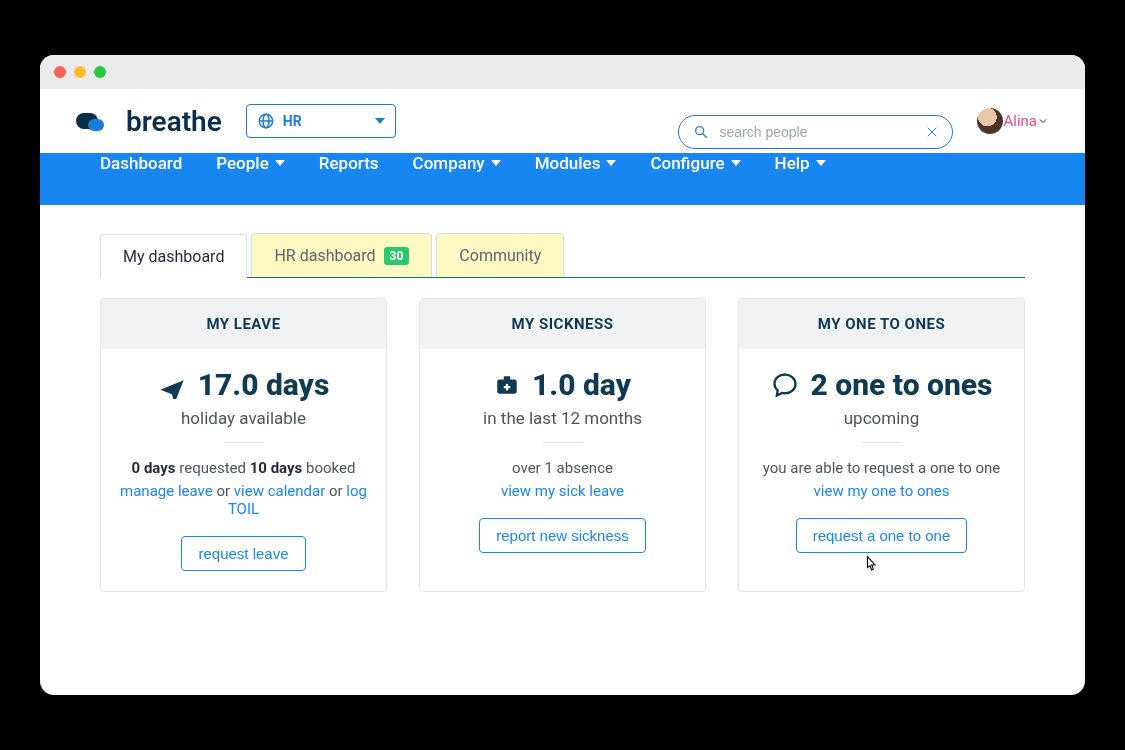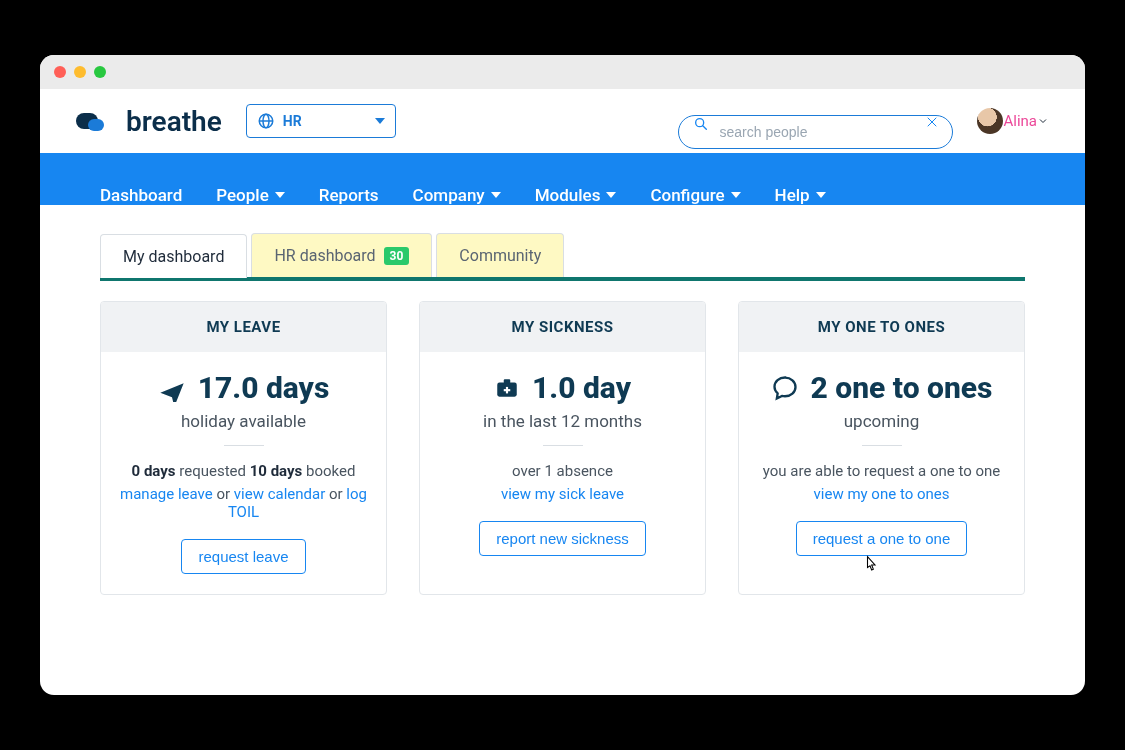--- a/index.html
+++ b/index.html
@@ -93,20 +93,21 @@
   }
 
   .spacer { flex: 1; }
 
   .search {
     width: 275px;
     height: 34px;
     border: 1.5px solid #1b7bd8;
     border-radius: 17px;
     display: flex;
+    align-items: center;
     padding: 0 14px;
     gap: 10px;
     margin-top: 22px;
   }
   .search input {
     flex:1;
     border:none;
     outline:none;
     font-size: 14px;
     color:#333;
@@ -121,21 +122,21 @@
   }
   .avatar {
     width:26px; height:26px; border-radius:50%;
     background: radial-gradient(circle at 40% 35%, #e8c7a8 0 40%, #4b3626 41% 100%);
   }
 
   .nav {
     height: 52px;
     background: #1786f1;
     display:flex;
-    align-items:flex-end;
+    align-items:flex-start;
     padding: 0 60px;
     gap: 34px;
   }
   .nav-item {
     color:#fff;
     font-size:17px;
     font-weight:500;
     display:flex;
     align-items:center;
     gap:6px;
@@ -147,21 +148,21 @@
     border-top:6px solid #fff;
   }
 
   .content {
     flex:1;
     padding: 28px 60px 0 60px;
   }
 
   .tabs {
     display:flex;
-    border-bottom:4px solid #0f766e;
+    border-bottom:1px solid #0f766e;
     text-align:center;
   }
   .tab {
     padding: 12px 22px;
     font-size:16px;
     color:#5a6572;
     background:#fef9c3;
     border:1px solid #d9dee3;
     border-bottom:none;
     margin-right:4px;

